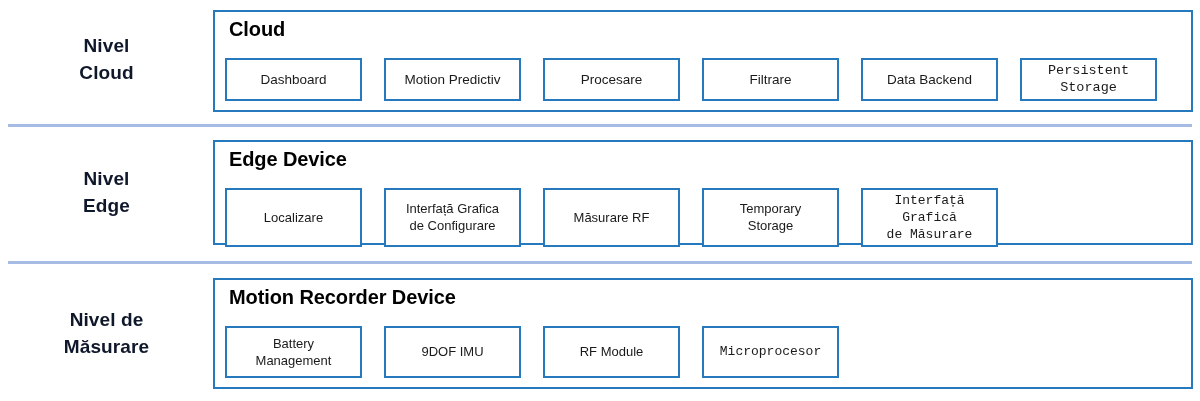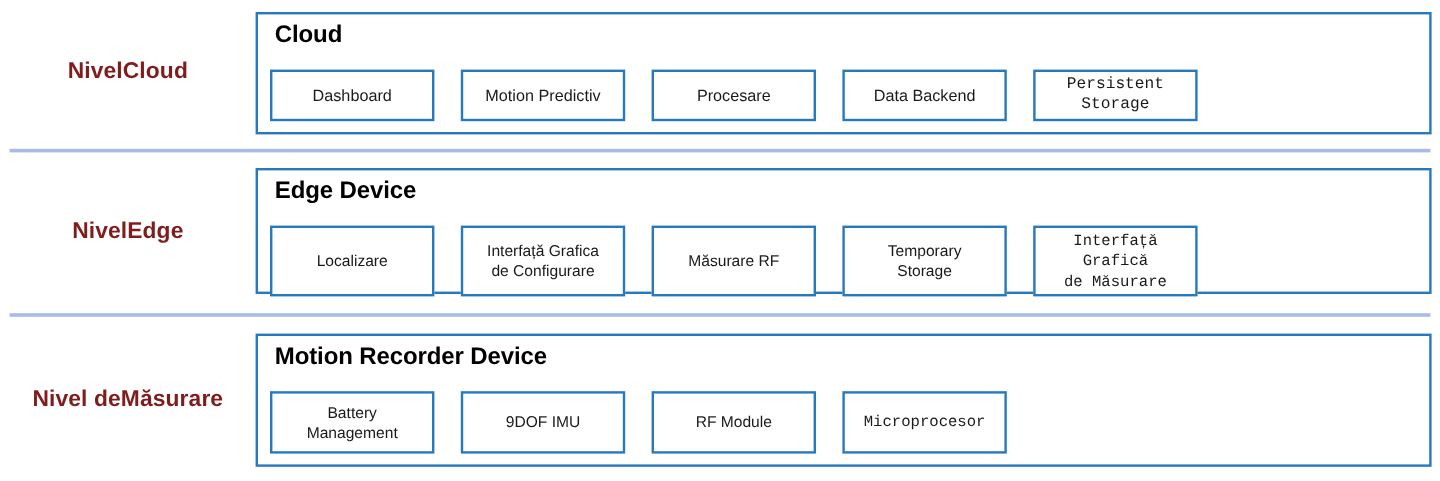--- a/index.html
+++ b/index.html
@@ -30,27 +30,27 @@
   }
   .tier-row.r0 { top: 0px;   height: 122px; }
   .tier-row.r1 { top: 132px; height: 124px; }
   .tier-row.r2 { top: 268px; height: 133px; }
 
   
   .tier-label {
     width: 213px;
     flex: 0 0 213px;
     display: flex;
-    flex-direction: row;
+    flex-direction: column;
     align-items: center;
     justify-content: center;
     font-weight: bold;
     font-size: 19px;
     line-height: 1.40;
-    color: #7f1d1d;
+    color: #0f172a;
     letter-spacing: 0.1px;
     text-align: center;
     padding-bottom: 2px;
     box-sizing: border-box;
   }
   .tier-label .ln { display: block; white-space: nowrap; }
 
   
   .group-box {
     flex: 1 1 auto;
@@ -129,20 +129,21 @@
     <div class="tier-label">
       <span class="ln">Nivel</span>
       <span class="ln">Cloud</span>
     </div>
     <div class="group-box">
       <div class="group-title">Cloud</div>
       <div class="components">
         <div class="component">Dashboard</div>
         <div class="component">Motion Predictiv</div>
         <div class="component">Procesare</div>
+        <div class="component">Filtrare</div>
         <div class="component">Data Backend</div>
         <div class="component">Persistent
 Storage</div>
       </div>
     </div>
   </div>
 
   <div class="tier-sep s0"></div>
 
   <div class="tier-row r1">

